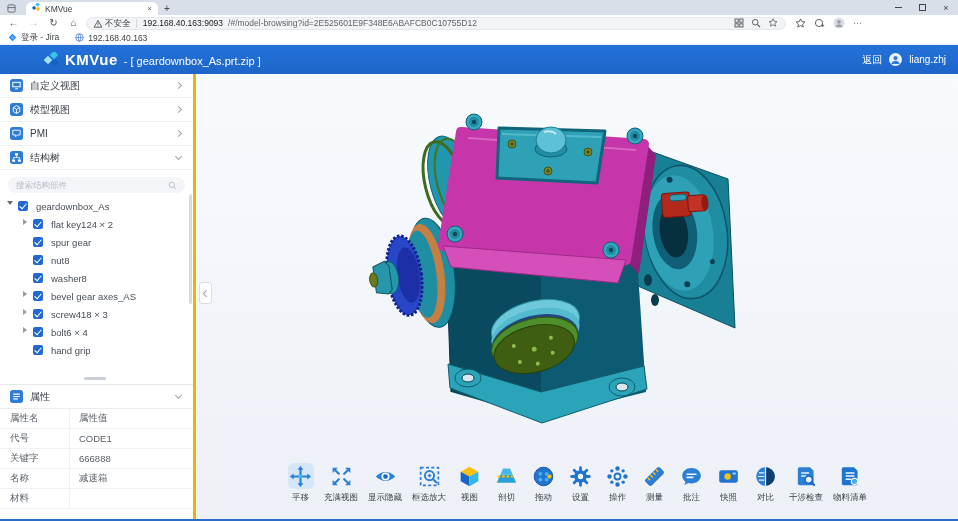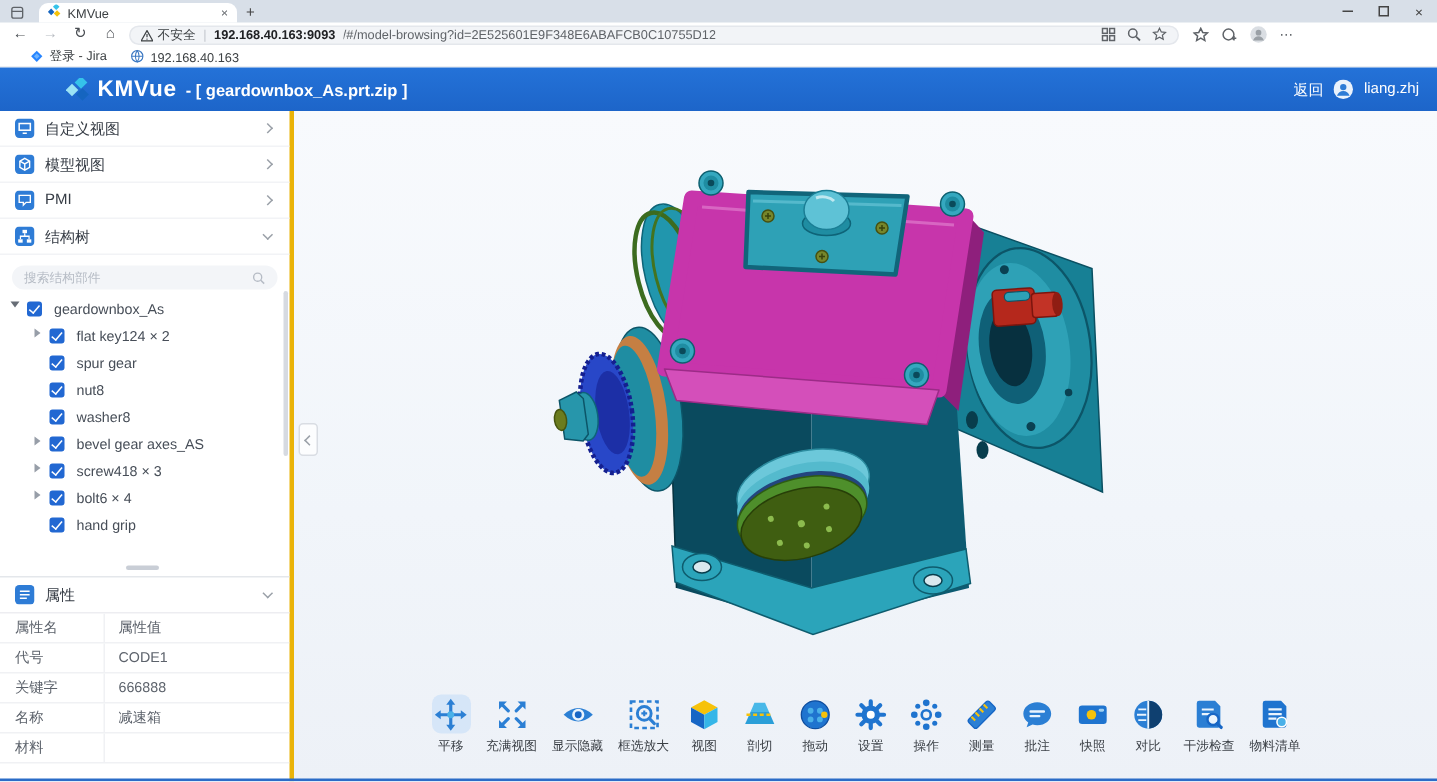--- a/index.html
+++ b/index.html
@@ -20,34 +20,34 @@
 .win-btn .mini{width:7px;height:1px;background:#444}
 .win-btn .maxi{width:7px;height:7px;border:1px solid #444}
 .win-btn.close{font-size:9px}
 
 .addressbar{height:16px;background:#fff;display:flex;align-items:center;padding:0 6px;gap:5px}
 .nav-btn{color:#4a4e53;font-size:10px;width:15px;text-align:center;line-height:1}
 .nav-btn.disabled{color:#b7bbc1}
 .url-pill{flex:1;max-width:700px;height:13px;background:#f2f4f7;border:1px solid #e4e7ec;border-radius:7px;display:flex;align-items:flex-start;padding:0 7px;gap:5px;font-size:8.5px;color:#202124}
 .sec-warn{display:flex;align-items:center;gap:3px;color:#3c4043}
 .url-div{color:#c4c8cd}
-.url-host{color:#202124;font-weight:bold}
+.url-host{color:#202124;font-weight:normal}
 .url-path{color:#5f6368;overflow:hidden;white-space:nowrap}
 .pill-icons{margin-left:auto;display:flex;gap:7px;align-items:center}
 .bar-icons{display:flex;gap:8px;align-items:center;margin-left:4px;padding-right:4px}
 .chrome-icon{display:flex;align-items:center;justify-content:center}
 
-.bookmarksbar{height:14px;background:#fff;display:flex;align-items:center;gap:16px;padding:0 20px;font-size:8.5px;color:#3c4043;border-bottom:1px solid #eceef1}
+.bookmarksbar{height:14px;background:#fff;display:flex;align-items:center;gap:16px;padding:0 8px;font-size:8.5px;color:#3c4043;border-bottom:1px solid #eceef1}
 .bookmark{display:flex;align-items:center;gap:4px}
 
 
 .appheader{height:29px;background:linear-gradient(180deg,#2472d8,#1d65c9);display:flex;align-items:center;color:#fff;padding:0 12px 0 44px}
 .applogo{margin-right:5px;display:flex}
 .app-name{font-size:15px;font-weight:bold;letter-spacing:.5px}
-.file-title{font-size:11px;font-weight:bold;margin-left:6px;margin-top:2px}
+.file-title{font-size:11px;font-weight:normal;margin-left:6px;margin-top:2px}
 .header-right{margin-left:auto;display:flex;align-items:center;gap:7px}
 .back-btn{font-size:10px}
 .user-name{font-size:10px}
 
 
 .main{display:flex;height:447px}
 .sidebar{width:196px;flex:none;background:#fff;border-right:3px solid #eab308;display:flex;flex-direction:column;position:relative}
 .viewer{flex:1;position:relative;background:linear-gradient(180deg,#f8fafd 0%,#f1f5fa 60%,#edf1f7 100%);overflow:hidden}
 
 

